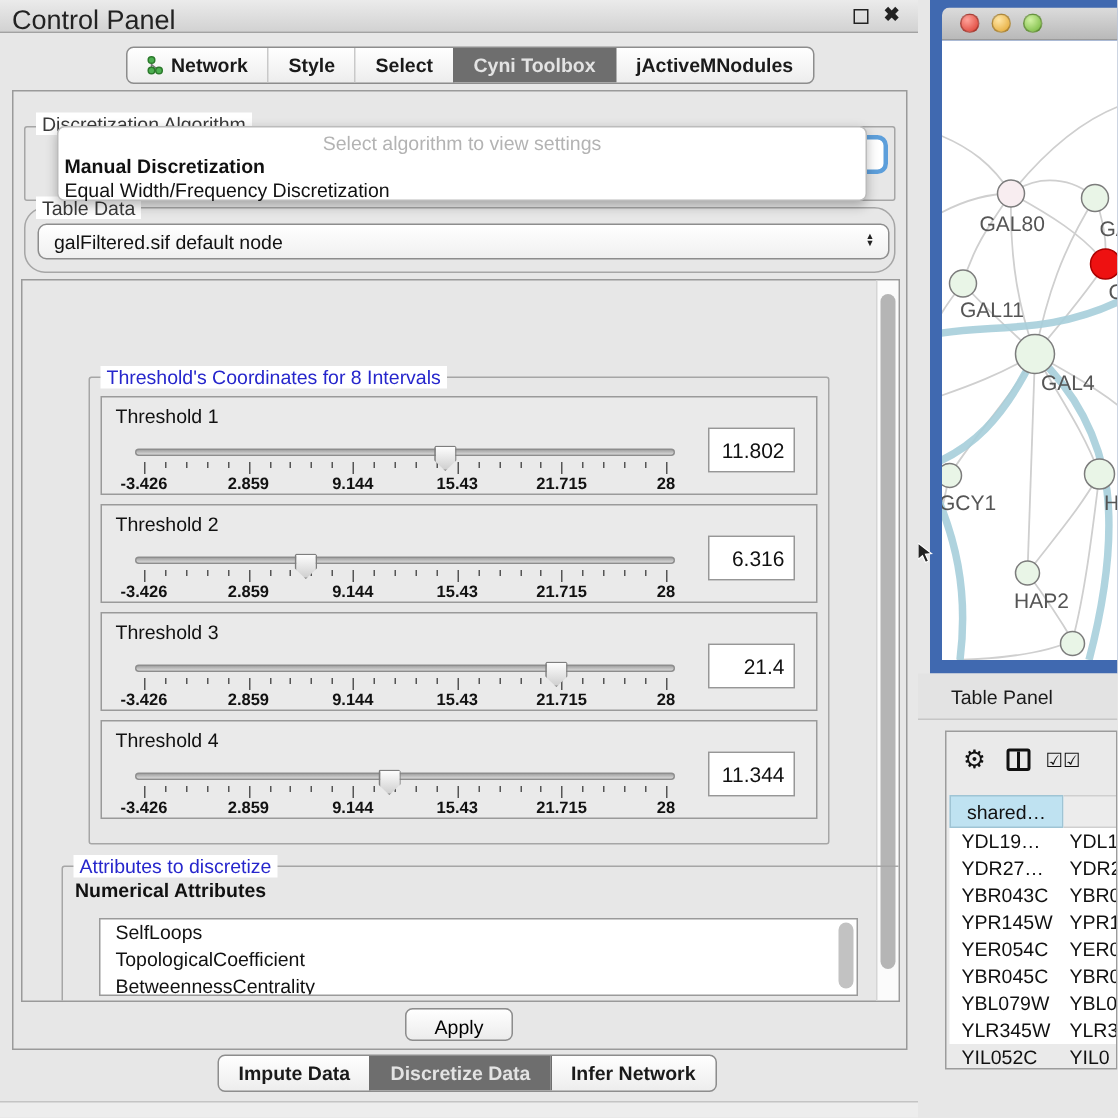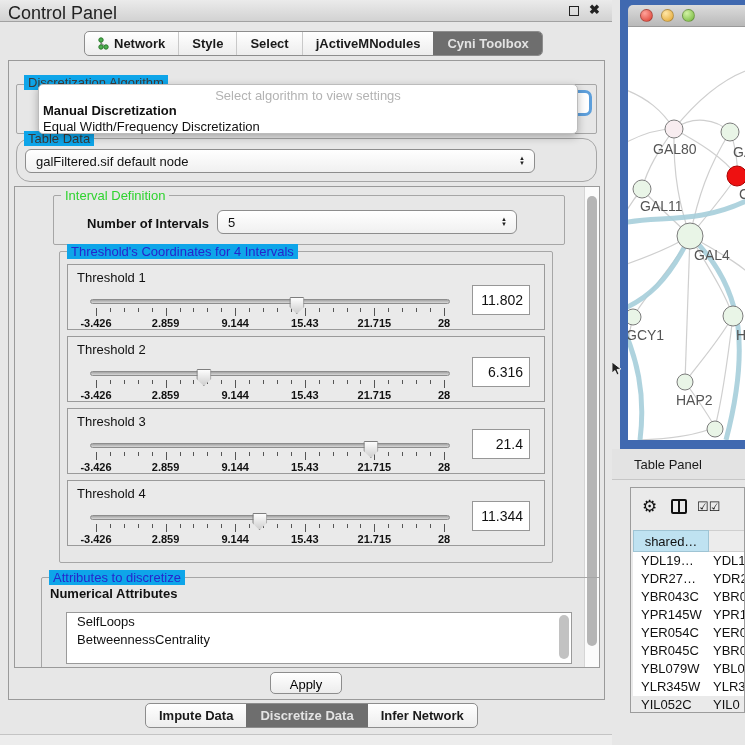--- a/index.html
+++ b/index.html
@@ -34,21 +34,21 @@
     border-left:1px solid #c9c9c9; white-space:nowrap;
   }
   .tab:first-child { border-left:none; }
   .tab.selected { background:#6e6e6e; color:#e3e3e3; border-left-color:#6e6e6e; }
   .tab.selected + .tab { border-left-color:#6e6e6e; }
 
   
   .groupbox { position:absolute; border:1px solid #a6a6a6; border-radius:2px; }
   .grouptitle {
     position:absolute; top:-8px; left:7px;
-    background:#0ea5e9; padding:0 4px; font-size:13px; white-space:nowrap;
+    background:#ffffff; padding:0 4px; font-size:13px; white-space:nowrap;
   }
   .t-dark  { color:#3a3a3a; }
   .t-green { color:#2fd32f; }
   .t-blue  { color:#2626cc; }
 
   
   .combo {
     position:absolute; background:linear-gradient(#ffffff,#f0f0f0);
     border:1px solid #8d8d8d; border-radius:6px;
     display:flex; align-items:center; padding:0 10px; font-size:13px;
@@ -191,71 +191,60 @@
         <circle cx="8" cy="10" r="2.2" fill="#4caf50" stroke="#2c7a2c"></circle>
       </svg>
       <span>Network</span>
     </div>
     <div class="tab">
       <span>Style</span>
     </div>
     <div class="tab">
       <span>Select</span>
     </div>
+    <div class="tab selected">
+      <span>Cyni Toolbox</span>
+    </div>
     <div class="tab">
       <span>jActiveMNodules</span>
-    </div>
-    <div class="tab selected">
-      <span>Cyni Toolbox</span>
     </div>
   </div>
 
 <div class="abs outer-panel"></div>
 
 <div class="groupbox" style="left:16px; top:84px; width:581px; height:50px;">
   <span class="grouptitle t-dark" style="top:-10px;">Discretization Algorithm</span>
 </div>
 <div class="abs combo-fragment"></div>
 
 <div class="abs popup">
   <div class="popup-hint">Select algorithm to view settings</div>
   <div class="popup-opt1">Manual Discretization</div>
   <div class="popup-opt2">Equal Width/Frequency Discretization</div>
 </div>
 
 <div class="groupbox" style="left:16px; top:138px; width:581px; height:44px;border-radius:14px;">
   <span class="grouptitle t-dark">Table Data</span>
-  <div class="combo" style="left:8px; top:10px; width:510px; height:24px;">
+  <div class="combo" style="left:8px; top:10px; width:568px; height:24px;">
     <span>galFiltered.sif default node</span>
     <span class="spin-arrows">
         <span>▲</span>
         <span>▼</span>
       </span>
   </div>
 </div>
 
 <div class="abs scroll-area">
   <div class="abs vsb-track">
     <div class="vsb-thumb"></div>
   </div>
 
-  <div class="groupbox" style="left:38px; top:8px; width:512px; height:50px;">
-    <span class="grouptitle t-green" style="background:#e7e7e7;">Interval Definition</span>
-    <span class="abs" style="left:33px; top:20px; font-weight:bold;">Number of Intervals</span>
-    <div class="combo" style="left:163px; top:14px; width:300px; height:24px;">
-      <span>5</span>
-      <span class="spin-arrows">
-          <span>▲</span>
-          <span>▼</span>
-        </span>
-    </div>
-  </div>
 
   <div class="groupbox" style="left:44px; top:64px; width:494px; height:312px;">
-    <span class="grouptitle t-blue">Threshold's Coordinates for 4 Intervals</span>
+    <span class="grouptitle t-blue">Threshold's Coordinates for 8 Intervals</span>
     <div class="abs" style="left:7px; top:12px;" id="thresholds">
         <div class="threshold-panel">
           <div class="threshold-label">Threshold 1</div>
           <div class="value-box">11.802</div>
           <div class="slider">
             <div class="track"></div>
             <div class="ticks">
               <div class="tick major" style="left: 0%;"></div>
               <div class="tick" style="left: 4%;"></div>
               <div class="tick" style="left: 8%;"></div>
@@ -428,20 +417,21 @@
         </div>
       </div>
   </div>
 
   <div class="groupbox" style="left:26px; top:390px; width:650px; height:102px;">
     <span class="grouptitle t-blue">Attributes to discretize</span>
     <span class="abs" style="left:8px; top:8px; font-weight:bold;">Numerical Attributes</span>
     <div class="listbox">
       <div id="attr-list">
           <div class="list-item">SelfLoops</div>
+          <div class="list-item">TopologicalCoefficient</div>
           <div class="list-item">BetweennessCentrality</div>
         </div>
       <div class="list-vsb"></div>
     </div>
   </div>
 </div>
 
 <button class="abs apply-btn">Apply</button>
 
 <div class="abs tabstrip" style="left:145px; top:703px;" id="bottom-tabs">

